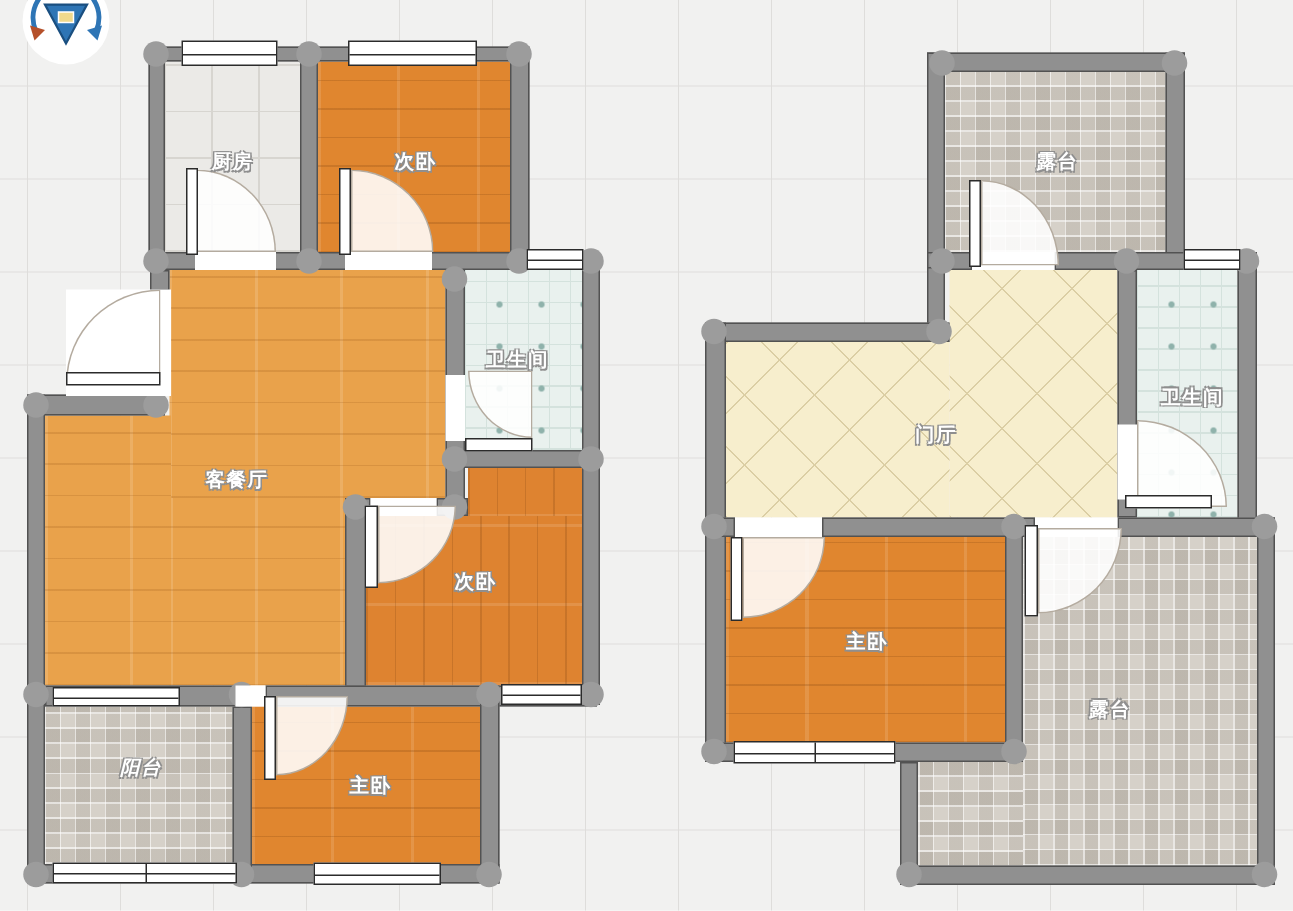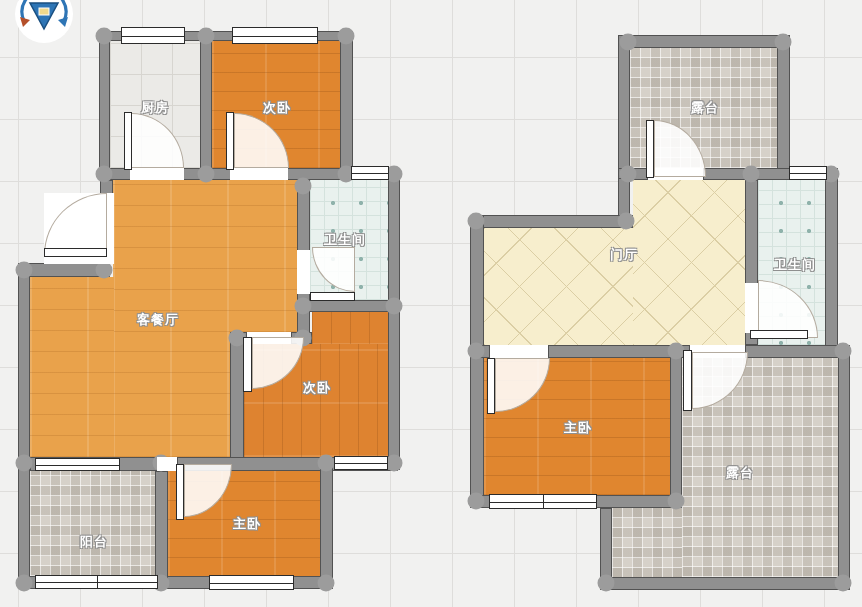--- a/index.html
+++ b/index.html
@@ -195,20 +195,20 @@
     <div class="win" style="left: 334px; top: 456px; width: 54px; height: 14px;"></div>
     <div class="win vdiv" style="left: 35px; top: 575px; width: 123px; height: 14px;"></div>
     <div class="win" style="left: 209px; top: 575px; width: 85px; height: 15px;"></div>
     <div class="win" style="left: 789px; top: 166px; width: 38px; height: 14px;"></div>
     <div class="win vdiv" style="left: 489px; top: 494px; width: 108px; height: 15px;"></div>
     <span class="room-label" style="left: 155px; top: 108px;">厨房</span>
     <span class="room-label" style="left: 277px; top: 108px;">次卧</span>
     <span class="room-label" style="left: 345px; top: 240px;">卫生间</span>
     <span class="room-label" style="left: 158px; top: 320px;">客餐厅</span>
     <span class="room-label" style="left: 317px; top: 388px;">次卧</span>
-    <span class="room-label" style="left: 94px; top: 542px;">阳台</span>
+    <span class="room-label" style="left: 94px; top: 512px; font-style: italic;">阳台</span>
     <span class="room-label" style="left: 247px; top: 524px;">主卧</span>
     <span class="room-label" style="left: 705px; top: 108px;">露台</span>
-    <span class="room-label" style="left: 624px; top: 255px;">门厅</span>
+    <span class="room-label" style="left: 624px; top: 290px;">门厅</span>
     <span class="room-label" style="left: 795px; top: 265px;">卫生间</span>
     <span class="room-label" style="left: 578px; top: 428px;">主卧</span>
     <span class="room-label" style="left: 740px; top: 473px;">露台</span>
   </div>
 
 </body></html>

